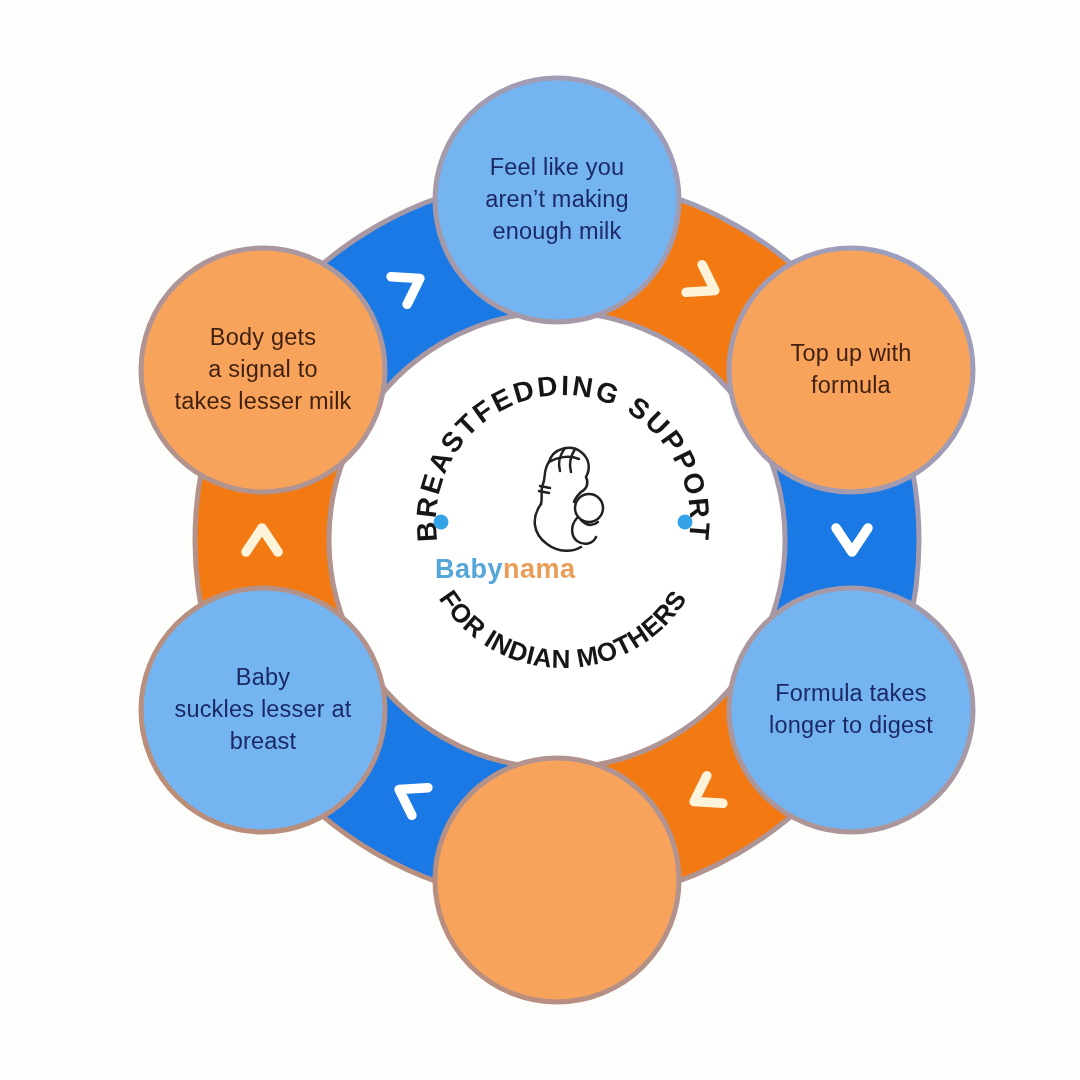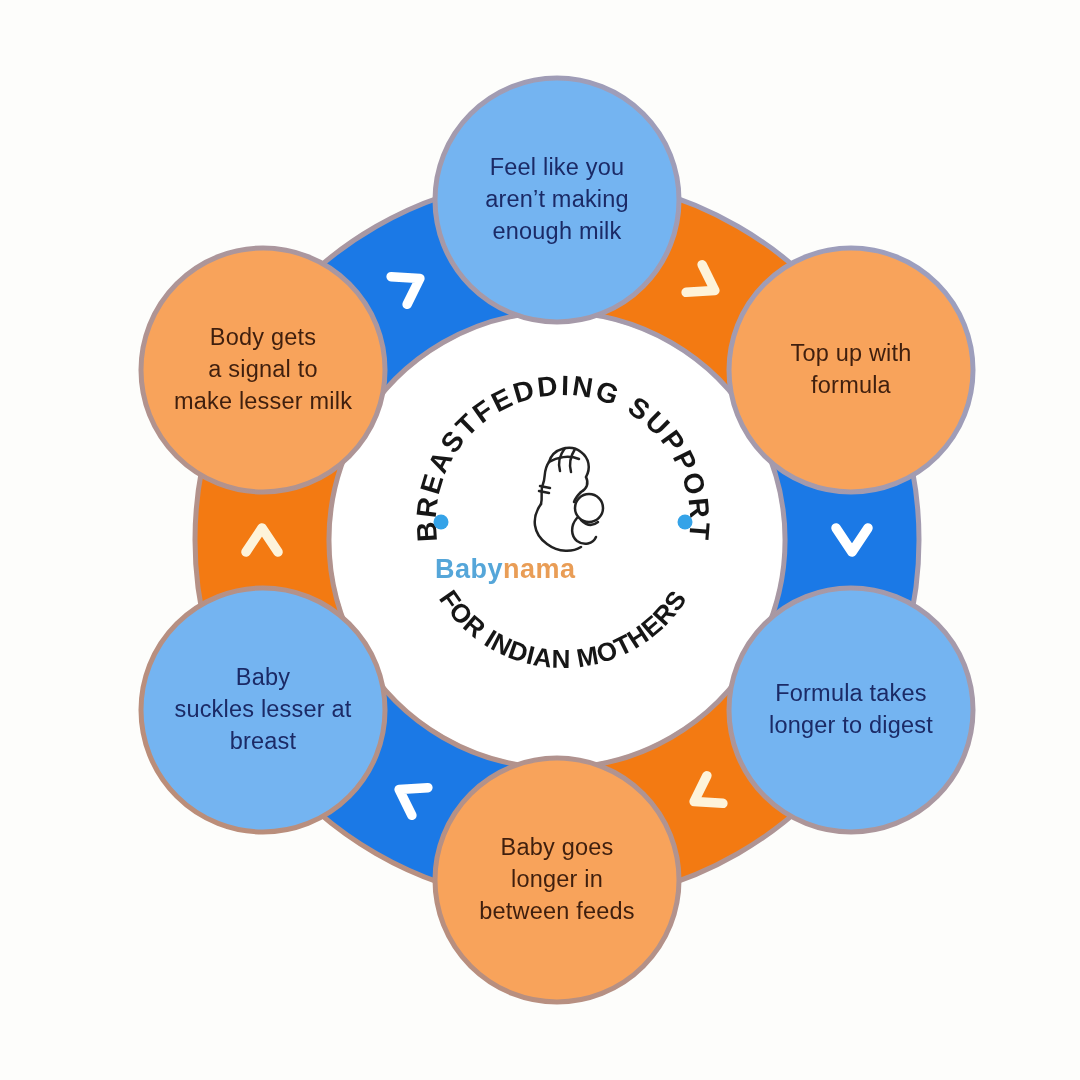--- a/index.html
+++ b/index.html
@@ -114,22 +114,19 @@
 
   <div class="wordmark"><span class="brand-blue">Baby</span><span class="brand-orange">nama</span></div>
 
   <div class="step-label step-blue pos-top">Feel like you
 aren’t making
 enough milk</div>
   <div class="step-label step-orange pos-top-right">Top up with
 formula</div>
   <div class="step-label step-blue pos-bottom-right">Formula takes
 longer to digest</div>
-  <div class="step-label step-orange pos-bottom">Baby goes
-longer in
-between feeds</div>
   <div class="step-label step-blue pos-bottom-left">Baby
 suckles lesser at
 breast</div>
   <div class="step-label step-orange pos-top-left">Body gets
 a signal to
-make lesser milk</div>
+takes lesser milk</div>
 </div>
 
 </body></html>

